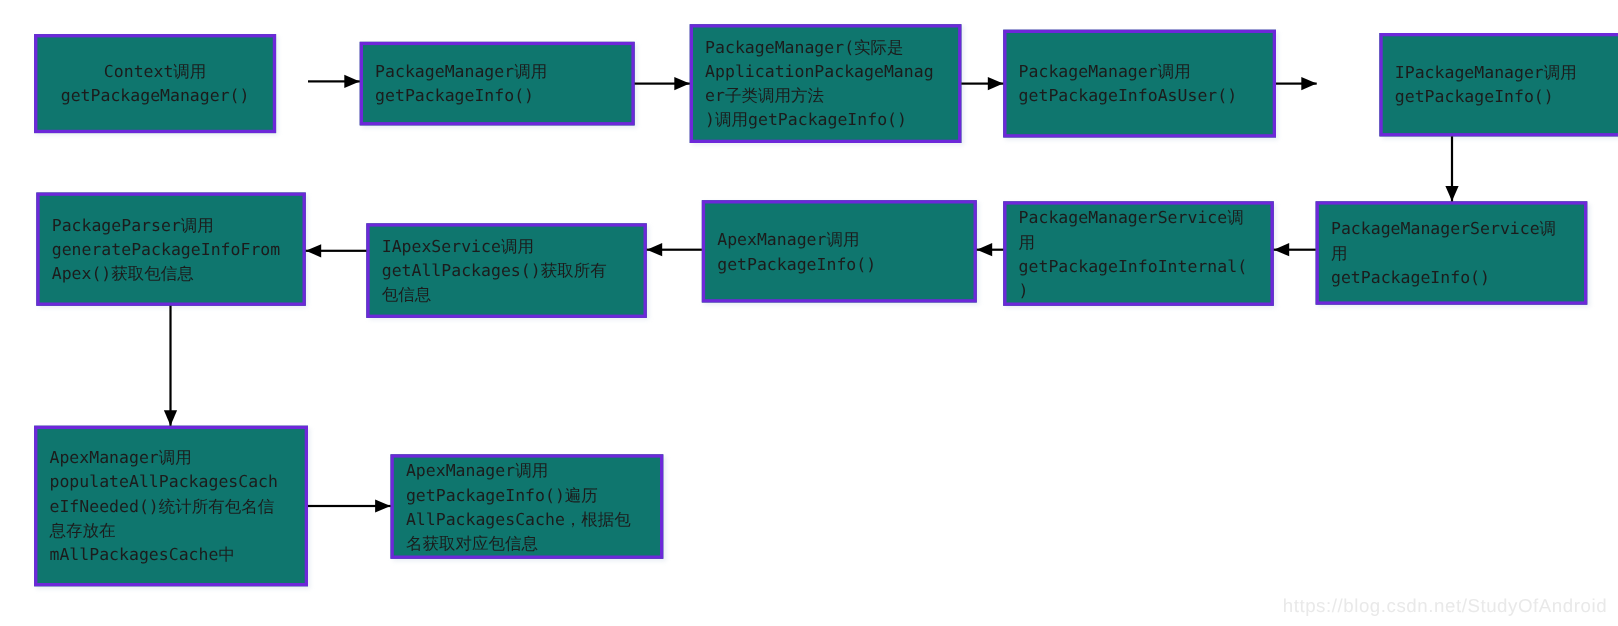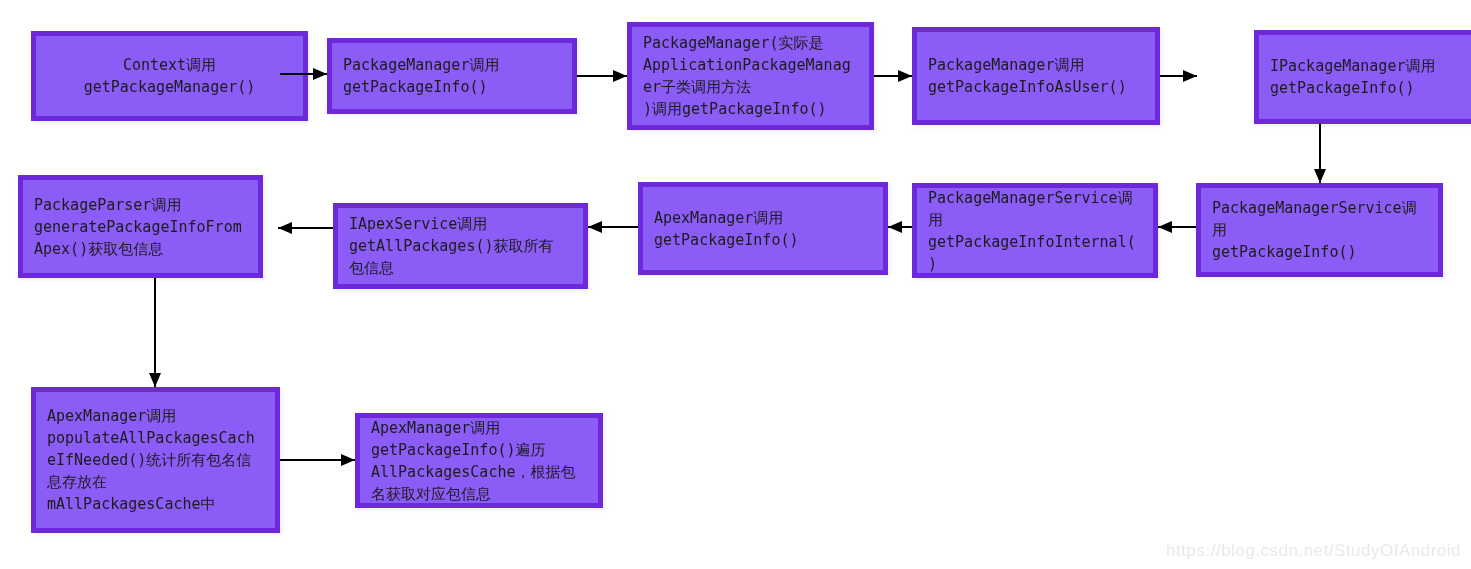--- a/index.html
+++ b/index.html
@@ -11,22 +11,22 @@
     position: relative;
     width: 1471px;
     height: 569px;
     background: #ffffff;
     overflow: hidden;
     font-family: "DejaVu Sans Mono", "Liberation Mono", monospace;
   }
   .node {
     position: absolute;
     box-sizing: border-box;
-    border: 5px solid #6d28d9;
-    background: #8b5cf6;
+    border: 3px solid #6d28d9;
+    background: #0f766e;
     color: #1c1c1c;
     font-size: 15px;
     line-height: 22px;
     white-space: pre-line;
     display: flex;
     align-items: center;
     padding: 6px 11px;
     box-shadow: 2px 2px 4px rgba(175, 195, 215, 0.28);
   }
   .node.center {
@@ -77,21 +77,21 @@
     font-size: 17px;
     color: #e9e9e9;
     letter-spacing: 0.5px;
   }
 </style>
 </head>
 <body>
 
 <div id="canvas">
 
-  <div class="node center" style="left:31px;  top:31px;  width:277px; height:90px;">Context调用
+  <div class="node center" style="left:31px;  top:31px;  width:220px; height:90px;">Context调用
 getPackageManager()</div>
 
   <div class="node" style="left:327px; top:38px;  width:250px; height:76px;">PackageManager调用
 getPackageInfo()</div>
 
   <div class="node" style="left:627px; top:22px;  width:247px; height:108px;">PackageManager(实际是
 ApplicationPackageManag
 er子类调用方法
 )调用getPackageInfo()</div>
 
@@ -110,21 +110,21 @@
 getPackageInfoInternal(
 )</div>
 
   <div class="node" style="left:638px; top:182px; width:250px; height:93px;">ApexManager调用
 getPackageInfo()</div>
 
   <div class="node" style="left:333px; top:187px; width:255px; height:86px;margin-top:16px;">IApexService调用
 getAllPackages()获取所有
 包信息</div>
 
-  <div class="node" style="left:18px;  top:175px; width:245px; height:103px;">PackageParser调用
+  <div class="node" style="left:33px;  top:175px; width:245px; height:103px;">PackageParser调用
 generatePackageInfoFrom
 Apex()获取包信息</div>
 
   <div class="node" style="left:31px;  top:387px; width:249px; height:146px;">ApexManager调用
 populateAllPackagesCach
 eIfNeeded()统计所有包名信
 息存放在
 mAllPackagesCache中</div>
 
   <div class="node" style="left:355px; top:413px; width:248px; height:95px;">ApexManager调用

